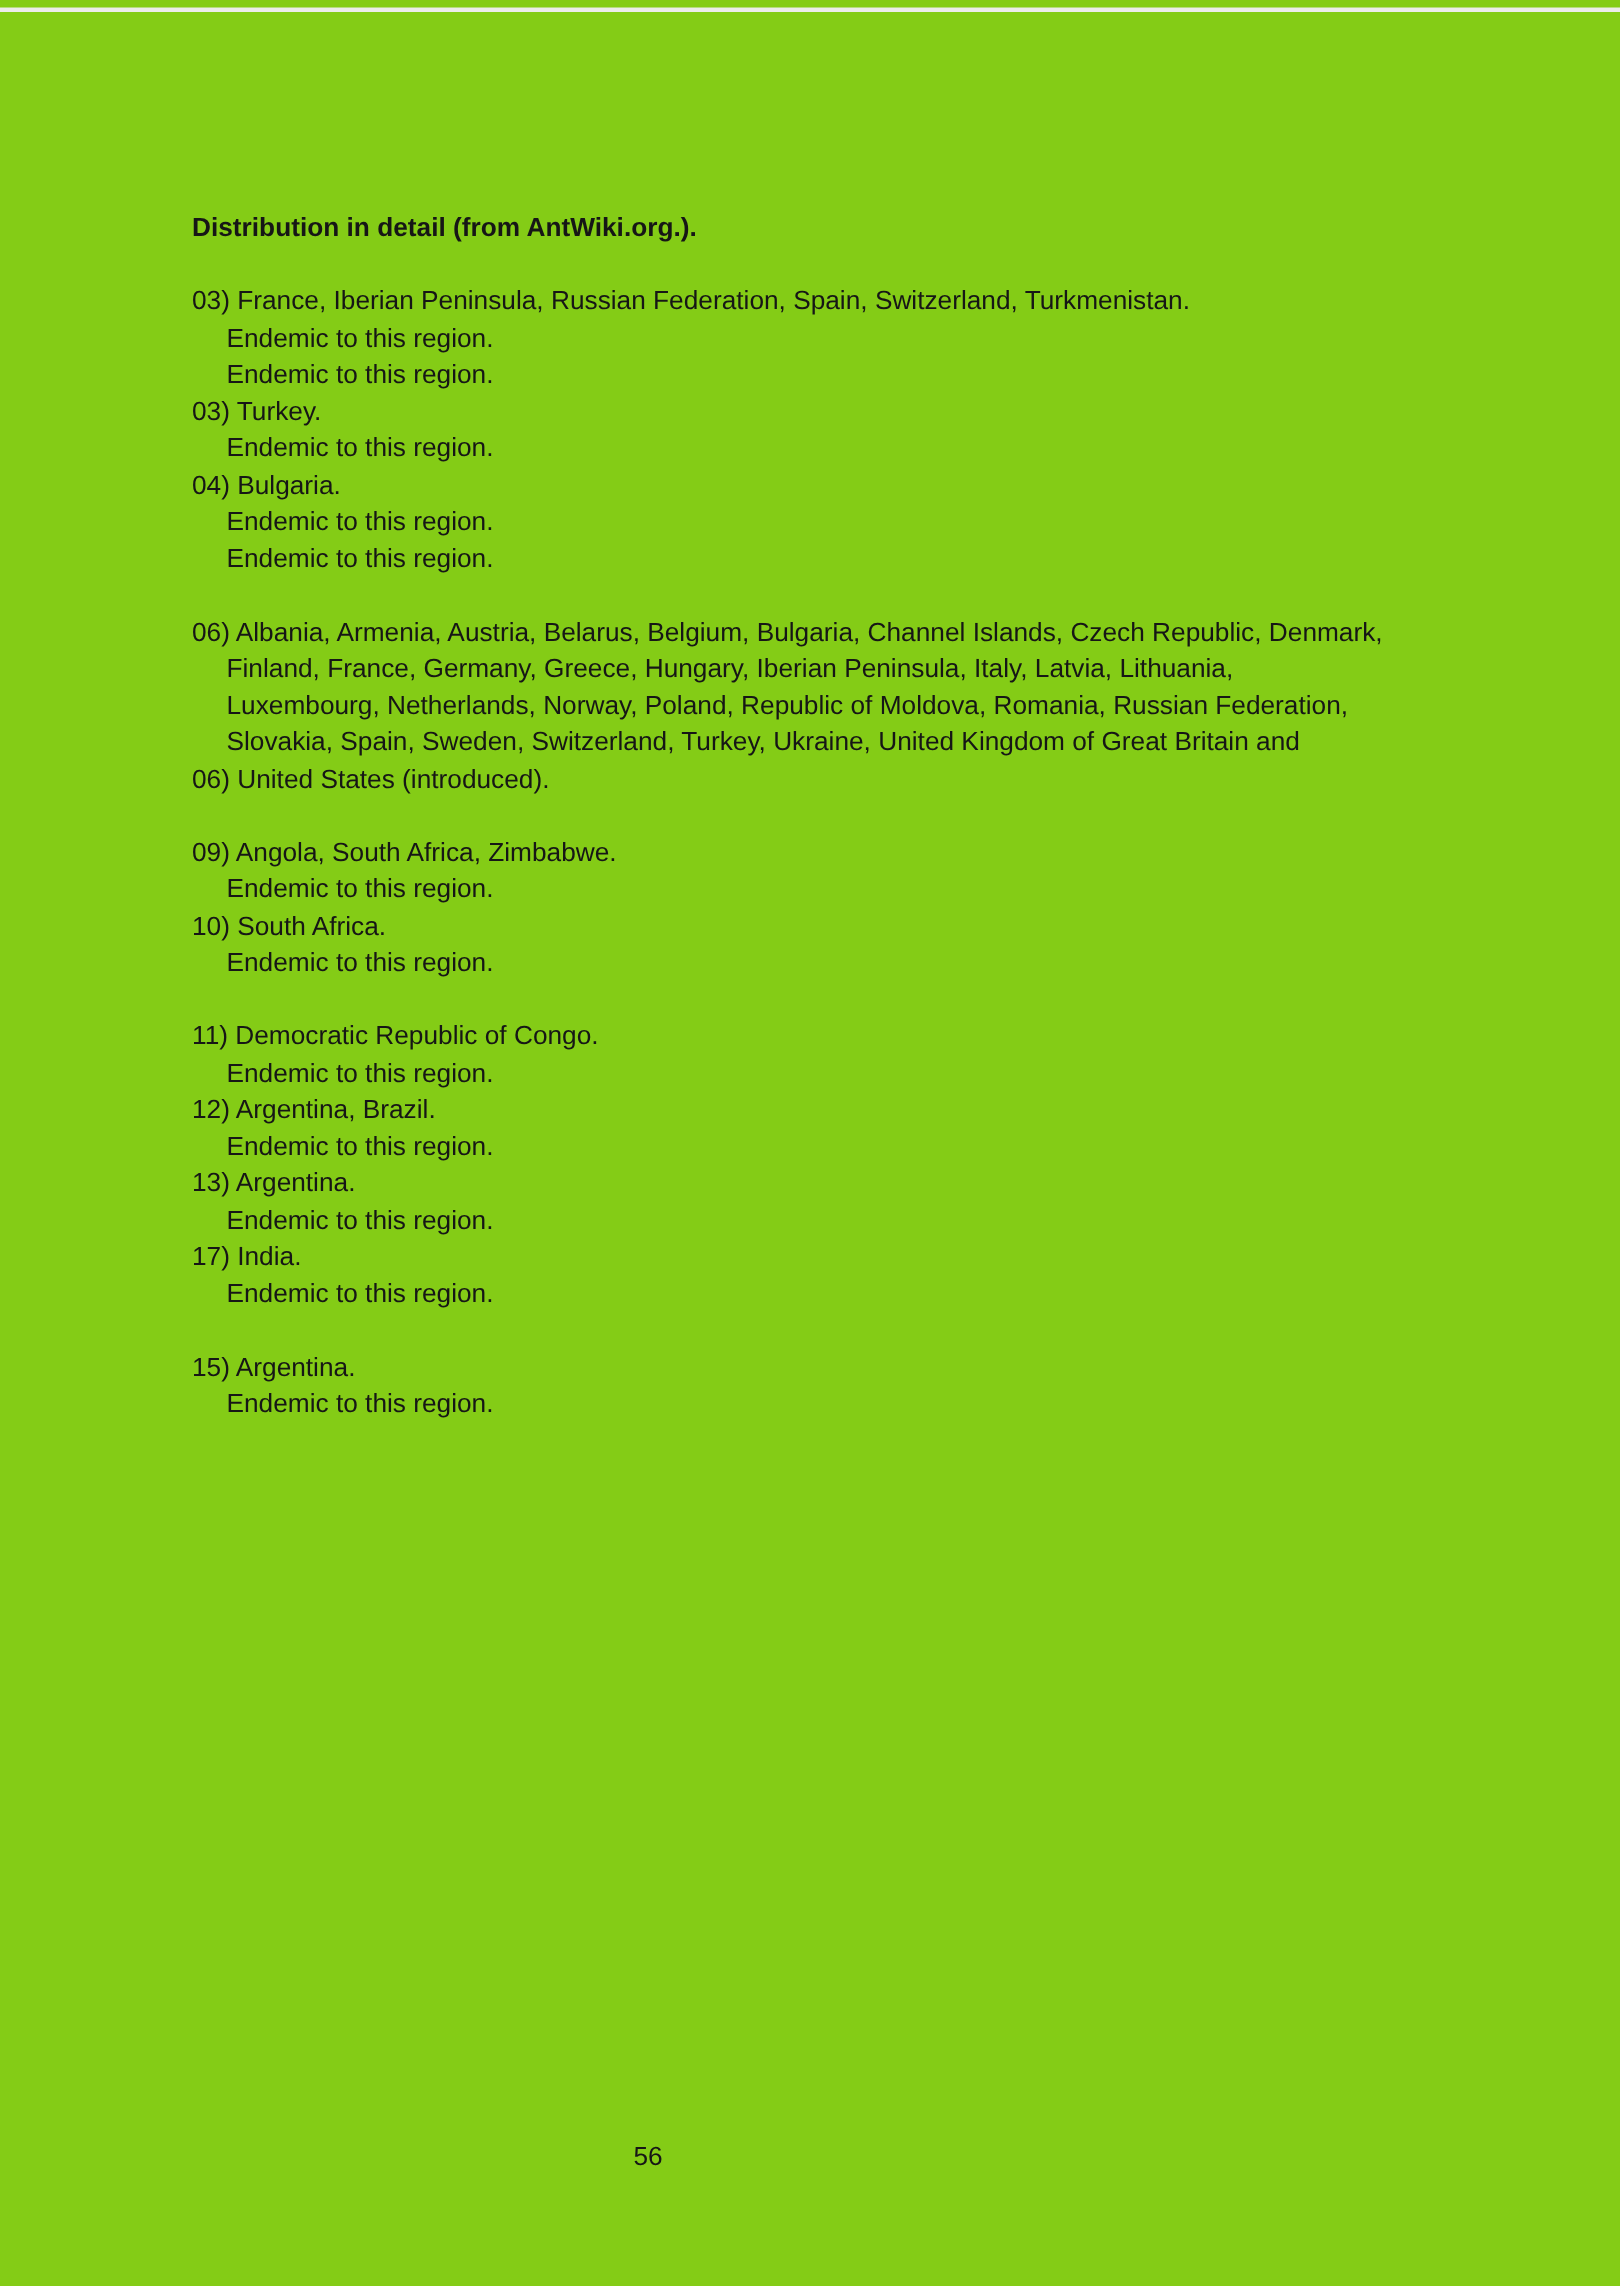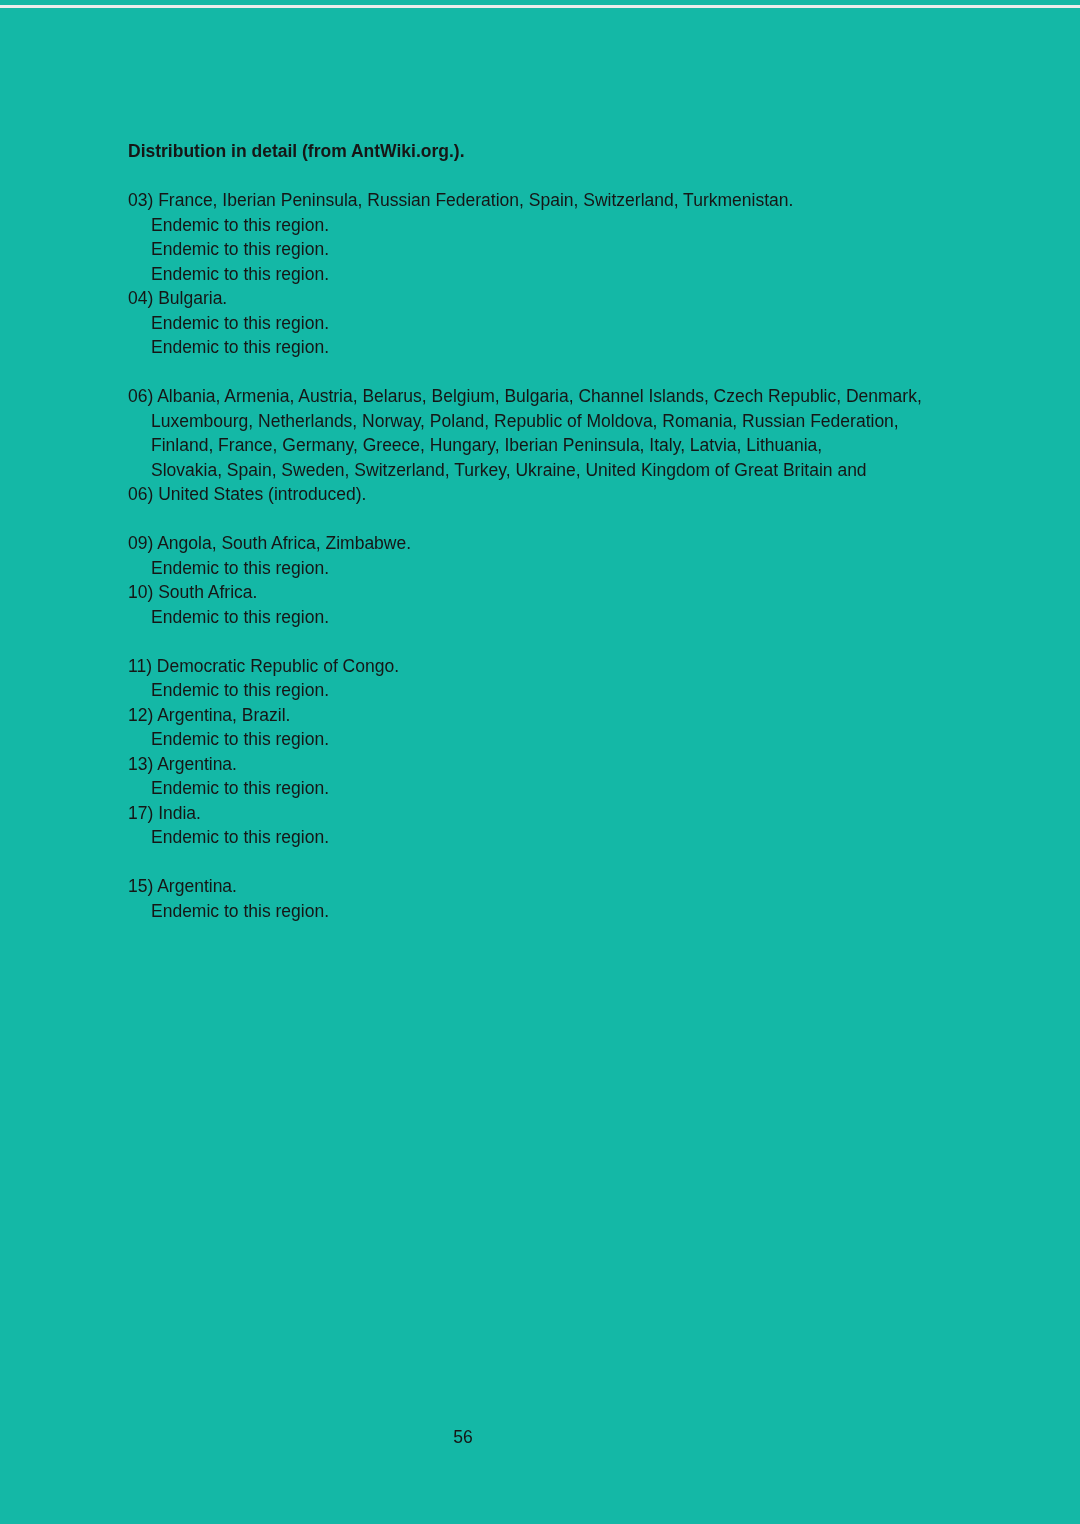--- a/index.html
+++ b/index.html
@@ -11,21 +11,21 @@
     width: 1080px;
     height: 1524px;
     position: relative;
     overflow: hidden;
     font-family: "Liberation Sans", sans-serif;
     color: #161616;
   }
   .page {
     position: absolute;
     inset: 0;
-    background: #14b8a6;
+    background: #84cc16;
   }
   .top-edge {
     position: absolute;
     top: 5px;
     left: 0;
     width: 1080px;
     height: 3px;
     background: #ececec;
   }
   .content {
@@ -52,55 +52,55 @@
     padding-left: 23px;
   }
   .page-number {
     position: absolute;
     top: 1425px;
     left: 0;
     width: 864px;
     text-align: center;
     font-size: 17.5px;
     line-height: 24.5px;
-    padding-left: 31px;
   }
 </style>
 </head>
 <body>
 
 <div class="page">
   <div class="top-edge"></div>
   <div class="content">
     <div class="title">Distribution in detail (from AntWiki.org.).</div>
     <div id="distribution-list">
         <div class="group">
           <div class="item">
             <div class="line first">03) France, Iberian Peninsula, Russian Federation, Spain, Switzerland, Turkmenistan.</div>
             <div class="line note">Endemic to this region.</div>
           </div>
           <div class="item">
             <div class="line note">Endemic to this region.</div>
           </div>
           <div class="item">
+            <div class="line first">03) Turkey.</div>
             <div class="line note">Endemic to this region.</div>
           </div>
           <div class="item">
             <div class="line first">04) Bulgaria.</div>
             <div class="line note">Endemic to this region.</div>
           </div>
           <div class="item">
             <div class="line note">Endemic to this region.</div>
           </div>
         </div>
         <div class="group">
           <div class="item">
             <div class="line first">06) Albania, Armenia, Austria, Belarus, Belgium, Bulgaria, Channel Islands, Czech Republic, Denmark,</div>
+            <div class="line cont">Finland, France, Germany, Greece, Hungary, Iberian Peninsula, Italy, Latvia, Lithuania,</div>
             <div class="line cont">Luxembourg, Netherlands, Norway, Poland, Republic of Moldova, Romania, Russian Federation,</div>
-            <div class="line cont">Finland, France, Germany, Greece, Hungary, Iberian Peninsula, Italy, Latvia, Lithuania,</div>
             <div class="line cont">Slovakia, Spain, Sweden, Switzerland, Turkey, Ukraine, United Kingdom of Great Britain and</div>
           </div>
           <div class="item">
             <div class="line first">06) United States (introduced).</div>
           </div>
         </div>
         <div class="group">
           <div class="item">
             <div class="line first">09) Angola, South Africa, Zimbabwe.</div>
             <div class="line note">Endemic to this region.</div>

